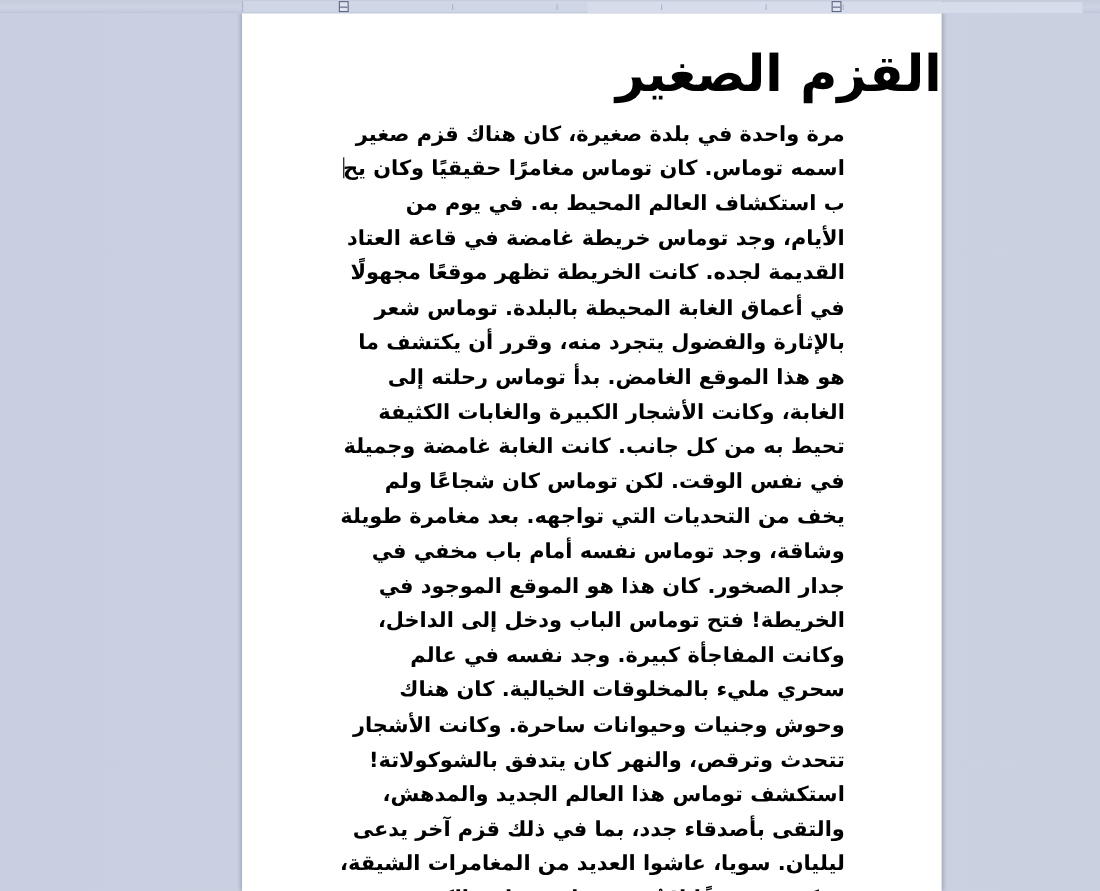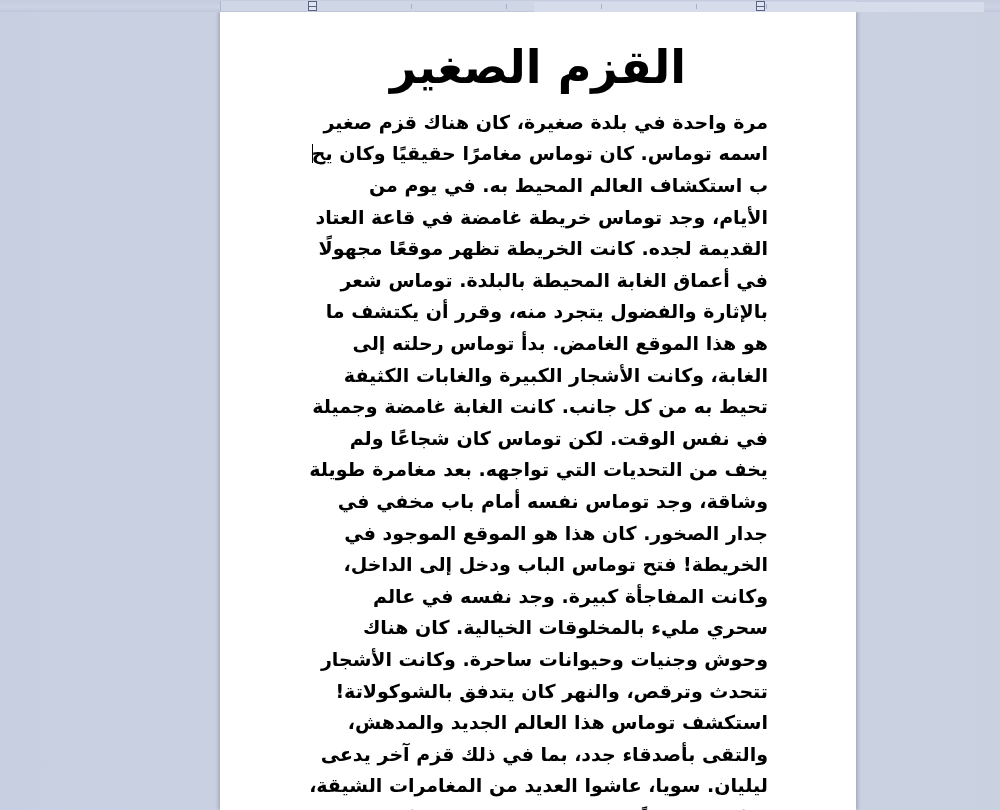--- a/index.html
+++ b/index.html
@@ -96,21 +96,20 @@
     top: 0;
     left: 0;
     width: 636px;
     padding: 0;
   }
 
   
   .doc-title {
     margin: 0;
     padding: 26px 0 10px 0;
-    text-align: center;
     direction: rtl;
     font-family: "DejaVu Sans", "Liberation Sans", sans-serif;
     font-weight: 700;
     font-size: 46px;
     line-height: 1.28;
     color: #000;
     letter-spacing: 0;
   }
 
   

